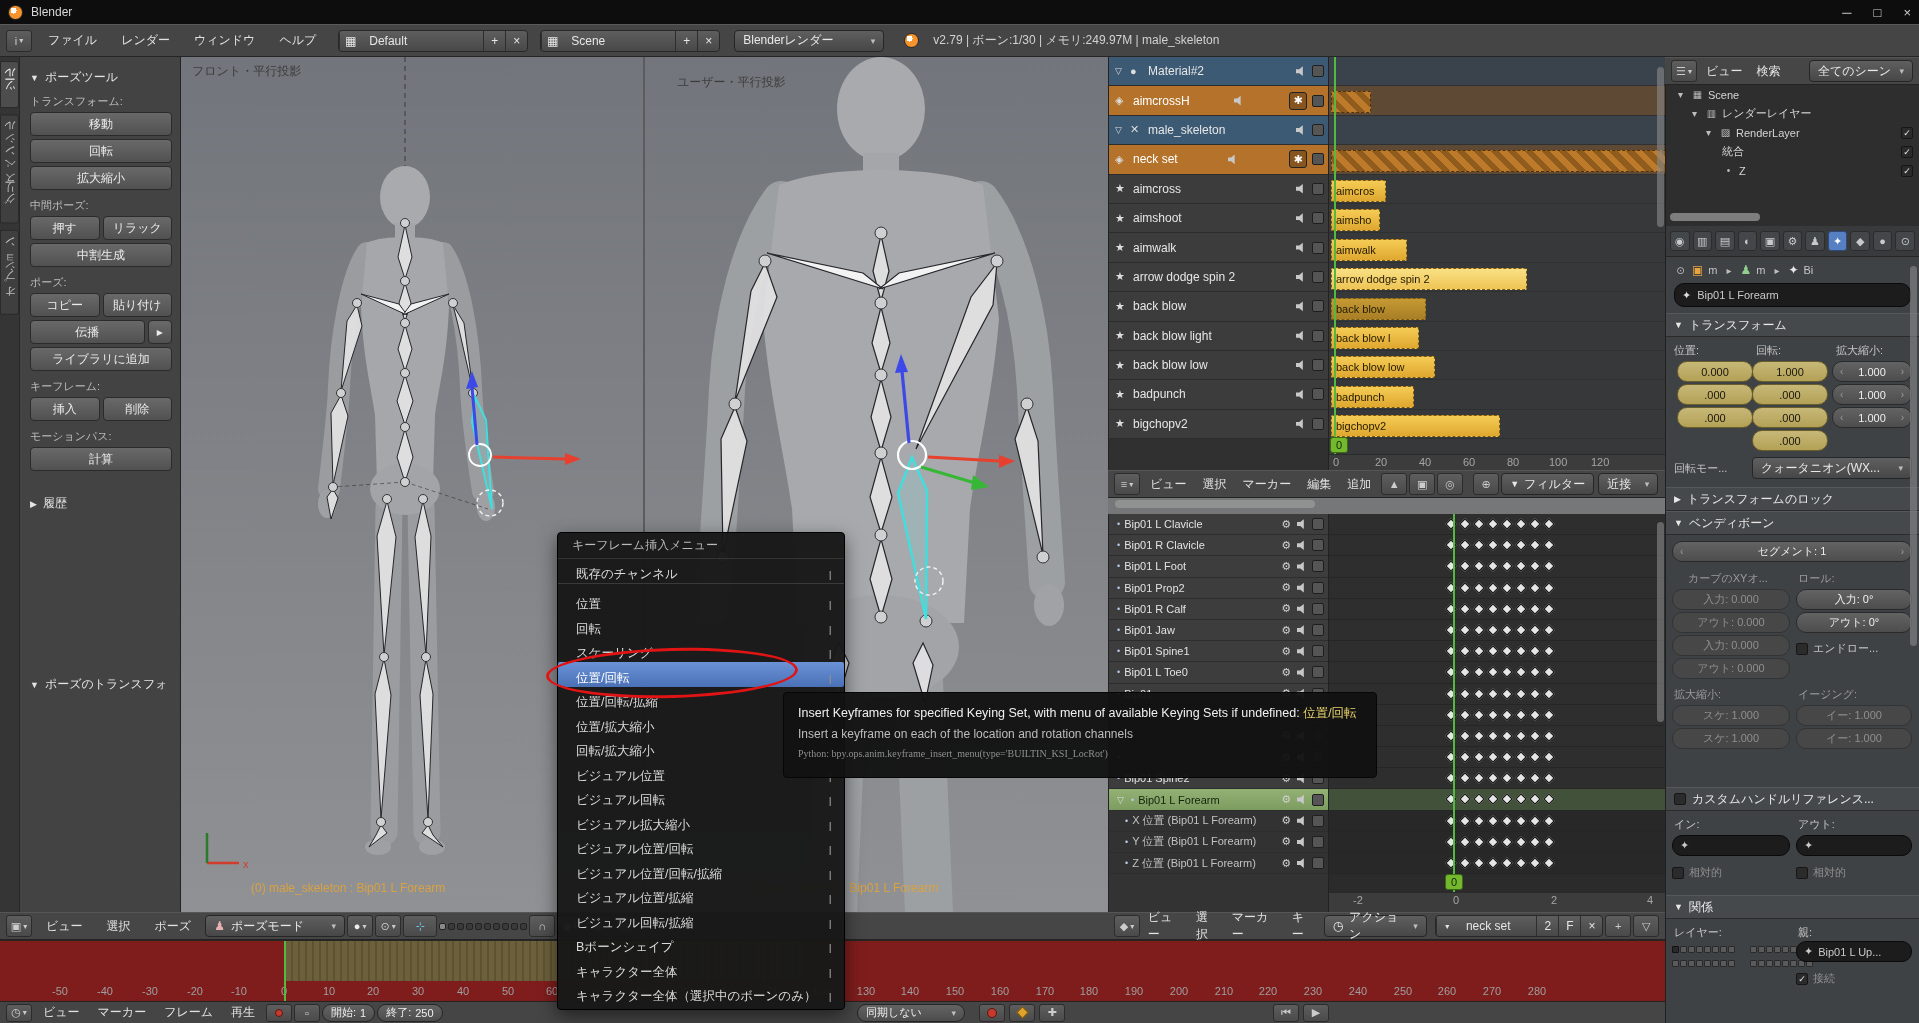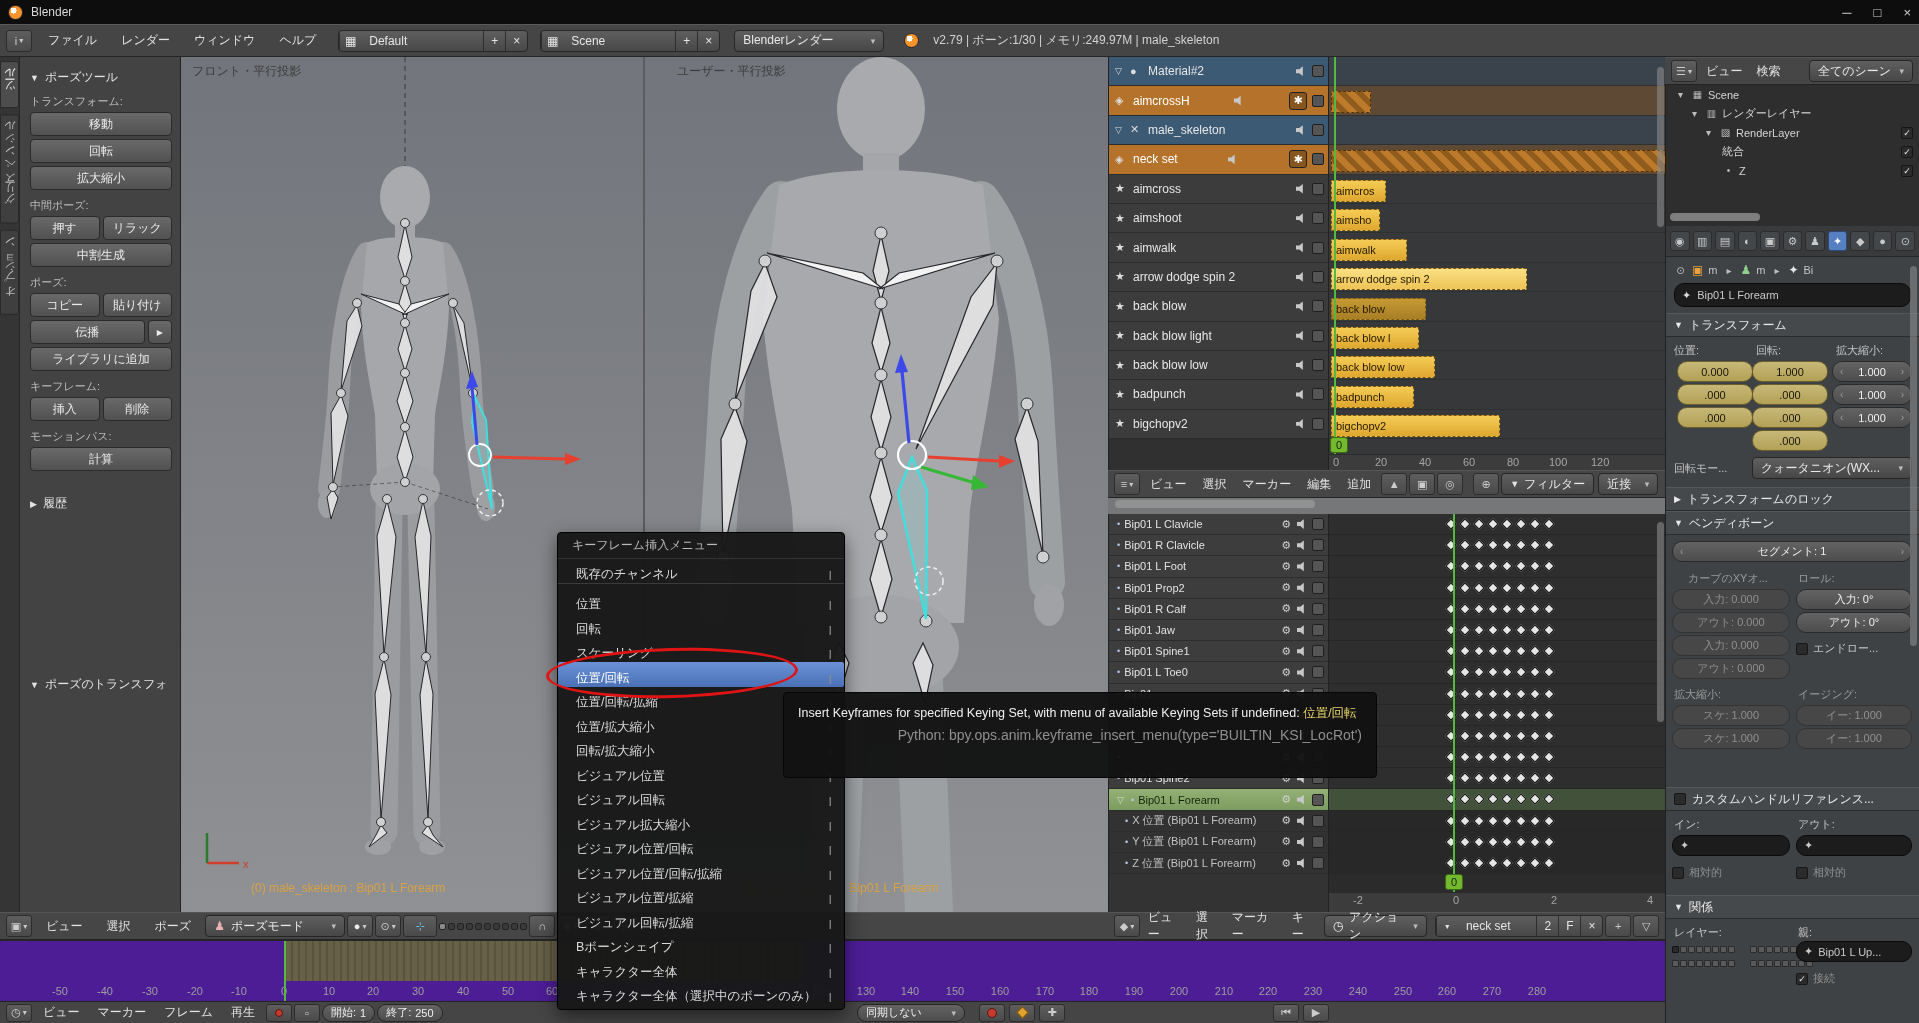--- a/index.html
+++ b/index.html
@@ -82,21 +82,21 @@
 .ch.ch-sel{background:linear-gradient(#93b175,#7d9c60);color:#15240c;}
 .ch.ch-sub{background:#323232;color:#c2c2c2;padding-left:16px;}
 .ch .gear{margin-left:auto;font-size:11px;color:#cfcfcf;}
 .dope-keys{left:1328px;top:514px;width:337px;height:398px;background:#2b2b2b;overflow:hidden;border-left:1px solid #222;}
 .keyrow{position:relative;height:21.2px;border-bottom:1px solid #262626;background:#2e2e2e;}
 .keyrow.ch-sel{background:rgba(120,170,90,.30);}
 .keyrow.ch-sub{background:#282828;}
 .kf{position:absolute;top:6px;width:8px;height:8px;background:#e6e6e6;border:1px solid #0e0e0e;transform:rotate(45deg);}
 
 .action-header{left:1108px;top:912px;width:557px;height:28px;}
-.timeline{left:0;top:940px;width:1665px;height:61px;background:#4c1d95;border-top:1px solid #262626;overflow:hidden;}
+.timeline{left:0;top:940px;width:1665px;height:61px;background:#7f1d1d;border-top:1px solid #262626;overflow:hidden;}
 .tl-band{position:absolute;top:0;height:40px;background:repeating-linear-gradient(90deg,#5b5930 0 2px,#6a6840 2px 7px);opacity:.9;}
 .tl-tick{position:absolute;bottom:4px;color:#9f9f9f;font-size:11px;transform:translateX(-50%);}
 .tl-header{left:0;top:1001px;width:1665px;height:22px;background:#454545;border-top:1px solid #232323;display:flex;align-items:center;gap:2px;padding:0 6px;position:absolute;}
 .minifld{background:linear-gradient(#636363,#4d4d4d);border:1px solid #262626;border-radius:9px;height:18px;display:flex;align-items:center;padding:0 8px;color:#efefef;font-size:11px;gap:4px;}
 .rec-dot{width:10px;height:10px;border-radius:50%;background:#c23b2e;border:1px solid #5d150e;}
 .kdiamond{width:9px;height:9px;background:#e0a32e;transform:rotate(45deg);border:1px solid #6b4a10;}
 
 .outliner-header{left:1665px;top:57px;width:254px;height:28px;}
 .outliner{left:1665px;top:85px;width:254px;height:141px;background:#2e2e2e;border-left:1px solid #202020;}
 .ol-row{height:19px;display:flex;align-items:center;gap:4px;font-size:11px;color:#d5d5d5;padding-right:6px;}
@@ -114,21 +114,21 @@
 .ctxmenu{position:absolute;left:557px;top:532px;width:288px;background:rgba(24,24,24,.97);border:1px solid #000;border-radius:4px;z-index:50;box-shadow:0 6px 18px rgba(0,0,0,.5);padding-bottom:4px;}
 .ctx-title{height:26px;display:flex;align-items:center;padding:0 14px;color:#b9b9b9;border-bottom:1px solid #343434;font-size:12px;}
 .mi{height:24.5px;display:flex;align-items:flex-end;padding:0 12px 0 18px;color:#dcdcdc;font-size:12.5px;}
 .mi .mkey{margin-left:auto;color:#8f8f8f;}
 .mi.active{background:linear-gradient(#6b92d6,#4a71b5);color:#fff;border-radius:2px;}
 .mi.sep{border-bottom:1px solid #3a3a3a;margin-bottom:5px;}
 .tooltip{position:absolute;left:783px;top:692px;width:594px;height:86px;background:rgba(18,18,18,.96);border:1px solid #060606;border-radius:4px;z-index:60;padding:10px 14px;line-height:1.7;}
 .tt1{color:#f0f0f0;font-size:12.5px;}
 .tt1 b{color:#e7d26a;font-weight:normal;}
 .tt2{color:#bdbdbd;font-size:12px;}
-.tt3{color:#8f8f8f;font-size:14px;font-family:Liberation Sans, sans-serif;text-align:right;}
+.tt3{color:#8f8f8f;font-size:10px;font-family:Liberation Serif, serif;}
 .lcell{width:7px;height:7px;background:#5a5a5a;border:1px solid #2a2a2a;display:inline-block;margin:0 1px 1px 0;border-radius:1px;}
 .lcell.on{background:#2a2a2a;border-color:#111;}
 </style>
 </head>
 <body>
 
 <div id="app">
 
   <div class="abs titlebar">
     <span class="blogo"></span>
@@ -362,21 +362,21 @@
         <polygon points="714,316 720,297 727,315" fill="#3c49e8"></polygon>
       </g>
 
       <g>
         <line x1="26" y1="806" x2="58" y2="806" stroke="#d23c2a" stroke-width="2.5"></line>
         <line x1="26" y1="806" x2="26" y2="776" stroke="#2c7a2c" stroke-width="2.5"></line>
         <text x="62" y="811" font-size="11" fill="#d23c2a">x</text>
       </g>
     </svg>
     <span class="vlabel" style="left:11px;top:6px">フロント・平行投影</span>
-    <span class="vlabel" style="left:496px;top:6px">ユーザー・平行投影</span>
+    <span class="vlabel" style="left:496px;top:17px">ユーザー・平行投影</span>
     <span class="vstatus" style="left:70px;top:824px">(0) male_skeleton : Bip01 L Forearm</span>
     <span class="vstatus" style="left:563px;top:824px">(0) male_skeleton : Bip01 L Forearm</span>
   </div>
 
   <div class="abs hdrbar v3dheader">
     <span class="iconbox">
         <span>▣</span>
         <span style="font-size:8px">▾</span>
       </span>
     <div style="display:flex">
@@ -1467,18 +1467,19 @@
 
         <div class="mi">
           <span>キャラクター全体（選択中のボーンのみ）</span>
           <span class="mkey">I</span>
         </div>
       </div>
   </div>
 
   <div class="tooltip">
     <div class="tt1"><span>Insert Keyframes for specified Keying Set, with menu of available Keying Sets if undefined: </span><b>位置/回転</b></div>
+    <div class="tt2">Insert a keyframe on each of the location and rotation channels</div>
     <div class="tt3">Python: bpy.ops.anim.keyframe_insert_menu(type='BUILTIN_KSI_LocRot')</div>
   </div>
 
   <div class="red-circle" style="left:546px;top:648px;width:252px;height:50px"></div>
 
 </div>
 
 </body></html>

